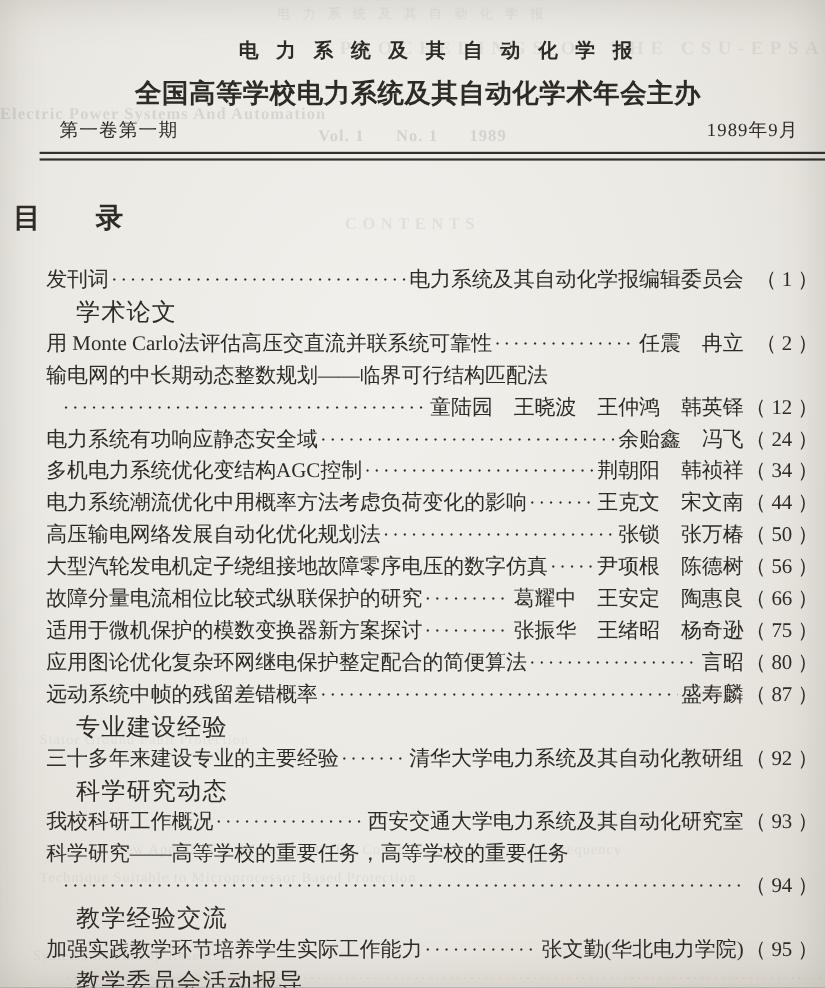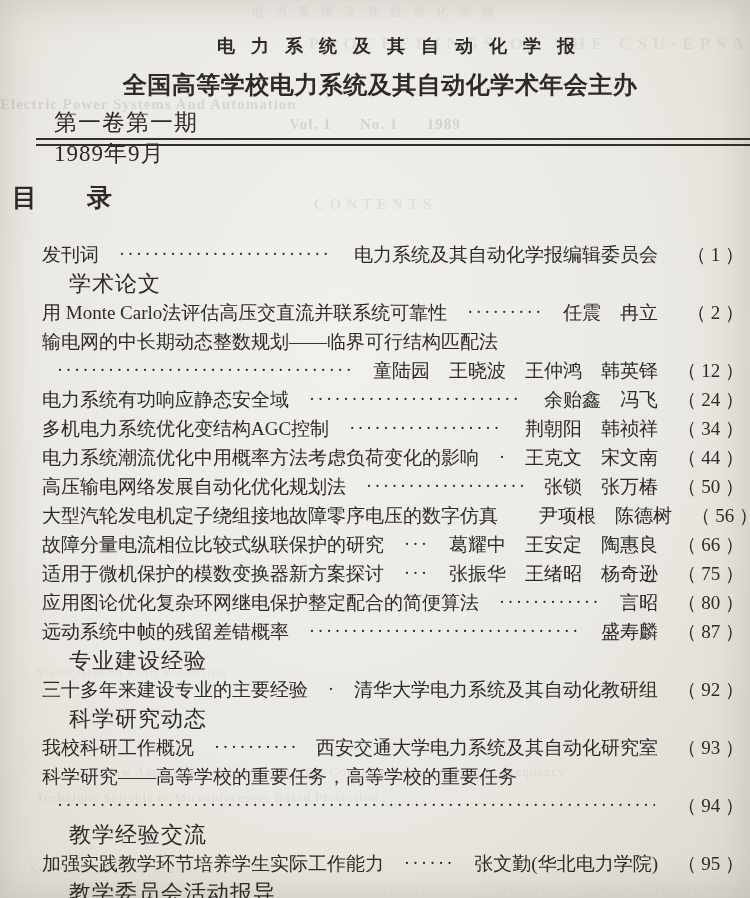--- a/index.html
+++ b/index.html
@@ -40,21 +40,21 @@
     position:absolute;top:69px;left:0;right:0;
     text-align:center;
     font-family:"Liberation Sans","DejaVu Sans",sans-serif;
     font-size:24px;font-weight:600;
     letter-spacing:0.5px;padding-left:10px;
     white-space:nowrap;
   }
   .volline{
     position:absolute;top:107px;left:54px;right:24px;
     display:flex;justify-content:space-between;align-items:baseline;
-    font-size:23px;letter-spacing:1px;flex-direction:column;
+    font-size:17px;letter-spacing:1px;
   }
   .double-rule{
     position:absolute;top:138px;left:36px;right:0;
     height:4px;
     border-top:2px solid var(--rule);
     border-bottom:2px solid var(--rule);
   }
   .contents-heading{
     position:absolute;top:181px;left:0;right:0;
     font-size:25px;font-weight:bold;
@@ -62,21 +62,20 @@
     white-space:pre;
   }
   .toc{
     position:absolute;top:240px;left:42px;right:6px;
     font-size:19px;
   }
   .toc-row{
     display:flex;align-items:flex-start;
     height:29px;line-height:29px;
     white-space:pre;
-    gap:18px;
   }
   .toc-row .t{flex:0 0 auto;}
   .leader{
     flex:1 1 auto;
     overflow:hidden;
     white-space:nowrap;
     letter-spacing:2.5px;
     margin:0 3px 0 2px;
     font-size:18px;
   }

